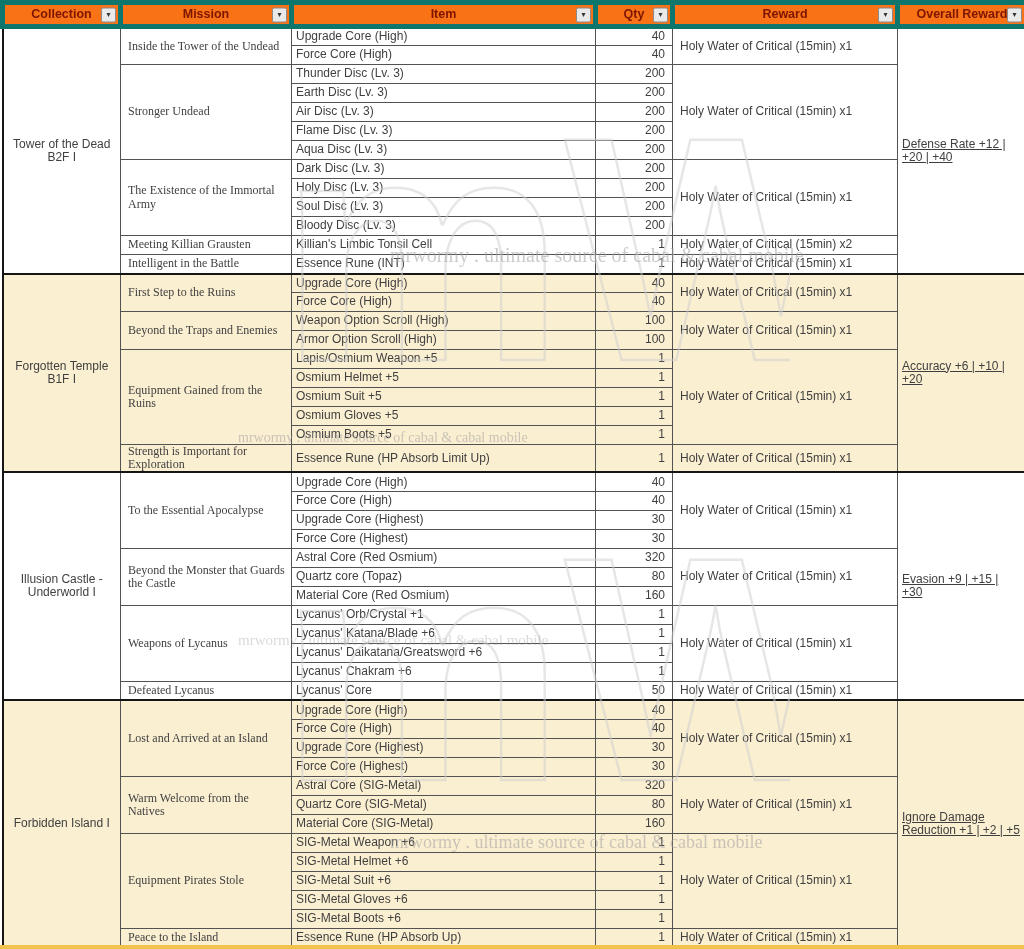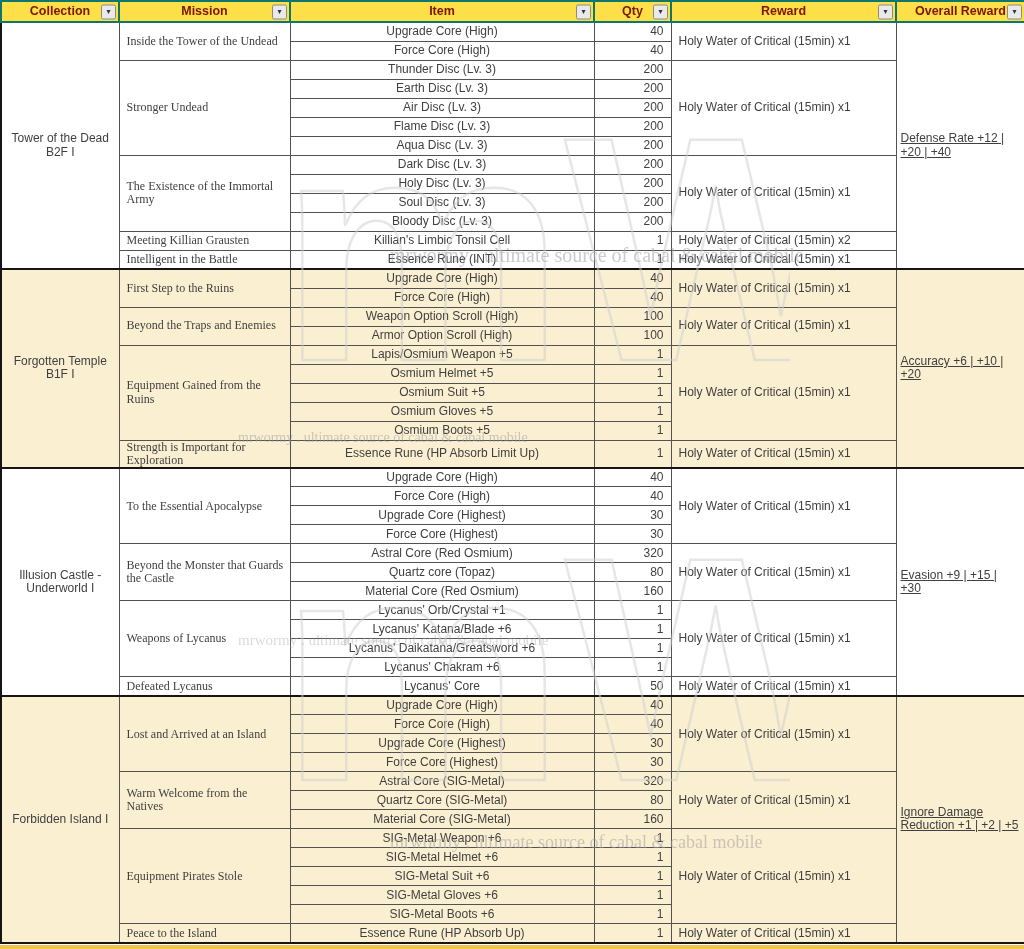--- a/index.html
+++ b/index.html
@@ -2,32 +2,32 @@
 <html><head>
 <meta charset="utf-8">
 <style>
   html,body{margin:0;padding:0;background:#fff;}
   #app{position:relative;width:1024px;height:949px;overflow:hidden;
        font-family:"Liberation Sans",sans-serif;}
   table{border-collapse:collapse;table-layout:fixed;width:1024px;
         border:2px solid #151515;}
   td,th{border:1px solid #525252;padding:0 4px;overflow:hidden;
         font-size:12px;color:#3f3f3f;line-height:1.1;vertical-align:middle;}
-  thead th{background:#fde047;color:#7d1500;font-weight:bold;height:19px;
+  thead th{background:#f97316;color:#7d1500;font-weight:bold;height:19px;
         font-size:12.5px;text-align:center;position:relative;
-        border:2px solid #0f766e;}
+        border:5px solid #0f766e;}
   tr{height:19px;}
   tr.tall{height:20px;}
   tbody{border-top:2px solid #151515;}
   tr.mstart td{border-top:1.5px solid #252525;}
   tbody.white td{background:#ffffff;}
   tbody.cream td{background:#FBEFD2;}
   .c-col{text-align:center;}
   .c-mis{text-align:left;padding-left:7px;font-family:Liberation Serif, serif;}
-  .c-item{text-align:center;}
+  .c-item{}
   .c-qty{text-align:right;padding-right:7px;}
   .c-rew{text-align:left;padding-left:7px;}
   .c-ovr{text-align:left;text-decoration:underline;}
   .filter-btn{position:absolute;right:2px;top:50%;transform:translateY(-50%);
         width:13px;height:13px;background:#e9e9e9;border:1px solid #8a8a8a;
         font-size:8px;line-height:12px;color:#333;text-align:center;
         border-radius:2px;font-weight:normal;}
   
   .wm{position:absolute;left:0;top:0;width:1008px;height:949px;
       pointer-events:none;z-index:6;}

